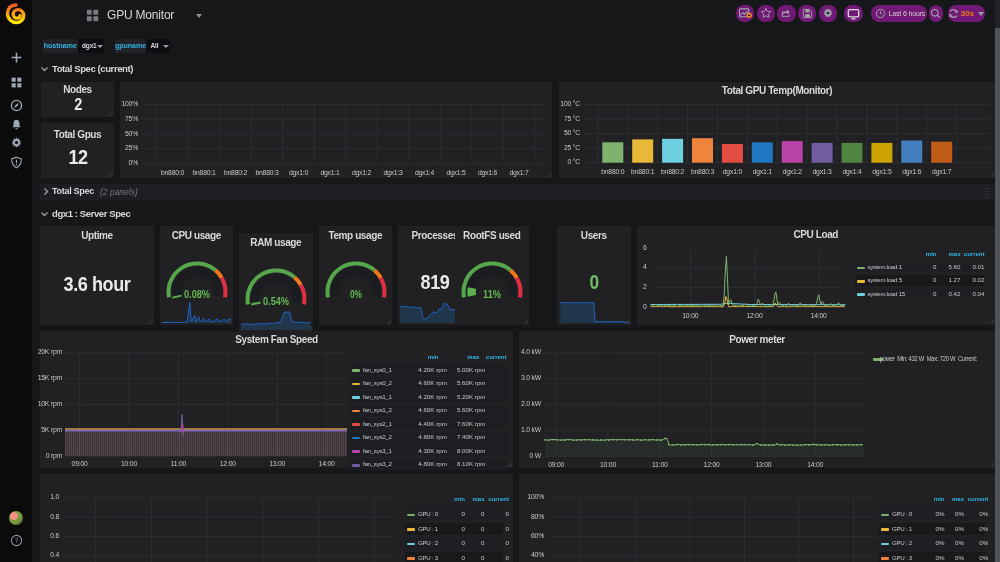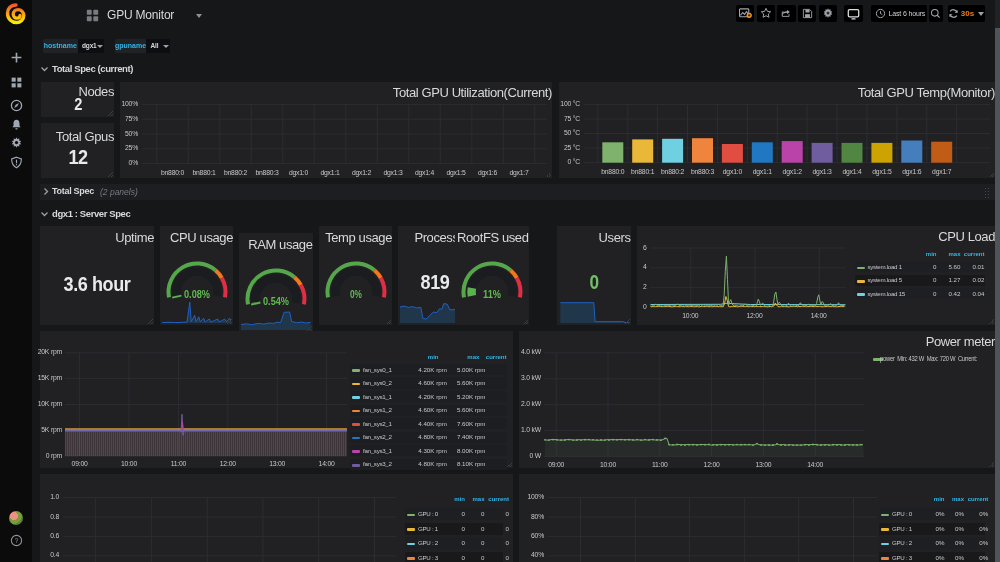--- a/index.html
+++ b/index.html
@@ -1,20 +1,20 @@
 <!DOCTYPE html>
 <html><head><meta charset="utf-8"><style>
 * { margin:0; padding:0; box-sizing:border-box; }
 html,body { width:1000px; height:562px; background:#161719; overflow:hidden; }
 body { font-family:"Liberation Sans",sans-serif; position:relative; }
 .panel { position:absolute; background:#212124; }
 .panel::after { content:''; position:absolute; right:1px; bottom:1px; width:5px; height:5px; background:linear-gradient(135deg, transparent 0 50%, #3a3c40 50% 60%, transparent 60% 75%, #3a3c40 75% 85%, transparent 85%); }
-.ptitle { position:absolute; width:100%; text-align:right; font-size:13px; font-weight:400; color:#d8d9da; letter-spacing:-0.4px; }
+.ptitle { position:absolute; width:100%; text-align:center; font-size:10px; font-weight:700; color:#d8d9da; letter-spacing:-0.4px; }
 .t { position:absolute; white-space:nowrap; line-height:1.1; }
-.nbtn { position:absolute; top:5px; height:17px; background:#000000; border-radius:2px; text-align:center; white-space:nowrap; overflow:hidden; }
+.nbtn { position:absolute; top:5px; height:17px; background:#701a75; border-radius:8px; text-align:center; white-space:nowrap; overflow:hidden; }
 .big { letter-spacing:-0.5px; }
 .t.big { transform:translateX(-50%) scaleX(0.86) !important; transform-origin:center; }
 </style></head><body>
 <div style="position:absolute;left:0;top:0;width:1000px;height:28px;background:#161719"></div>
 <div style="position:absolute;left:0;top:0;width:32px;height:562px;background:#0b0b0b"></div>
 <svg style="position:absolute;left:4px;top:2px" width="24" height="24" viewBox="0 0 24 24">
 <defs>
       <linearGradient id="lg" x1="0" y1="1" x2="0" y2="0">
         <stop offset="0" stop-color="#ffe900"></stop>
         <stop offset="1" stop-color="#f05a28"></stop>
@@ -112,21 +112,20 @@
 <div class="t " style="left:52px;top:63.5px;font-size:9.5px;color:#d8d9da;font-weight:700;letter-spacing:-0.4px">Total Spec (current)</div>
 <div class="panel" style="left:41px;top:82px;width:73px;height:35px">
     <div class="ptitle" style="top:2px">Nodes</div>
   </div>
 <div class="t big" style="left:77.5px;transform:translateX(-50%);top:96px;font-size:17px;color:#e8e9ea;font-weight:700;">2</div>
 <div class="panel" style="left:41px;top:123px;width:73px;height:55px">
     <div class="ptitle" style="top:6px">Total Gpus</div>
   </div>
 <div class="t big" style="left:77.5px;transform:translateX(-50%);top:144.5px;font-size:21px;color:#e8e9ea;font-weight:700;">12</div>
 <div class="panel" style="left:120px;top:82px;width:432px;height:96px">
-    <div class="ptitle" style="top:3px">Total GPU Utilization(Current)</div>
     <svg style="position:absolute;left:0;top:0" width="432" height="96" viewBox="0 0 432 96">
       <line x1="22" y1="22.4" x2="427" y2="22.4" stroke="#2b2d32" stroke-width="1"></line>
       <line x1="22" y1="37.2" x2="427" y2="37.2" stroke="#2b2d32" stroke-width="1"></line>
       <line x1="22" y1="52.0" x2="427" y2="52.0" stroke="#2b2d32" stroke-width="1"></line>
       <line x1="22" y1="66.8" x2="427" y2="66.8" stroke="#2b2d32" stroke-width="1"></line>
       <line x1="22" y1="81.6" x2="427" y2="81.6" stroke="#2b2d32" stroke-width="1"></line>
       <line x1="36.8" y1="22.4" x2="36.8" y2="81.6" stroke="#2b2d32" stroke-width="1"></line>
       <line x1="68.2" y1="22.4" x2="68.2" y2="81.6" stroke="#2b2d32" stroke-width="1"></line>
       <line x1="99.8" y1="22.4" x2="99.8" y2="81.6" stroke="#2b2d32" stroke-width="1"></line>
       <line x1="131.2" y1="22.4" x2="131.2" y2="81.6" stroke="#2b2d32" stroke-width="1"></line>
@@ -337,20 +336,21 @@
     <div class="t" style="right:34.5px;top:51.4px;font-size:6.2px;color:#c7c8c9">1.27</div>
     <div class="t" style="right:10.5px;top:51.4px;font-size:6.2px;color:#c7c8c9">0.02</div>
     <div style="position:absolute;left:218px;top:62.199999999999996px;width:130px;height:11.0px;background:#1e1f23"></div>
     <div style="position:absolute;left:220px;top:67.39999999999999px;width:8px;height:2.6px;border-radius:1px;background:#6ED0E0"></div>
     <div class="t" style="left:231px;top:64.8px;font-size:6.2px;color:#c7c8c9;letter-spacing:-0.3px">system.load 15</div>
     <div class="t" style="right:58.5px;top:64.8px;font-size:6.2px;color:#c7c8c9">0</div>
     <div class="t" style="right:34.5px;top:64.8px;font-size:6.2px;color:#c7c8c9">0.42</div>
     <div class="t" style="right:10.5px;top:64.8px;font-size:6.2px;color:#c7c8c9">0.04</div>
   </div>
 <div class="panel" style="left:40px;top:331px;width:473px;height:137px">
+    <div class="ptitle" style="top:3px">System Fan Speed</div>
     <svg style="position:absolute;left:0;top:0" width="473" height="137" viewBox="0 0 473 137">
       <line x1="25" y1="21.8" x2="307" y2="21.8" stroke="#2b2d32"></line>
       <line x1="25" y1="47.6" x2="307" y2="47.6" stroke="#2b2d32"></line>
       <line x1="25" y1="73.5" x2="307" y2="73.5" stroke="#2b2d32"></line>
       <line x1="25" y1="99.3" x2="307" y2="99.3" stroke="#2b2d32"></line>
       <line x1="25" y1="125.1" x2="307" y2="125.1" stroke="#2b2d32"></line>
       <line x1="39.6" y1="21.8" x2="39.6" y2="125.1" stroke="#2b2d32"></line>
       <line x1="89.0" y1="21.8" x2="89.0" y2="125.1" stroke="#2b2d32"></line>
       <line x1="138.4" y1="21.8" x2="138.4" y2="125.1" stroke="#2b2d32"></line>
       <line x1="187.8" y1="21.8" x2="187.8" y2="125.1" stroke="#2b2d32"></line>

